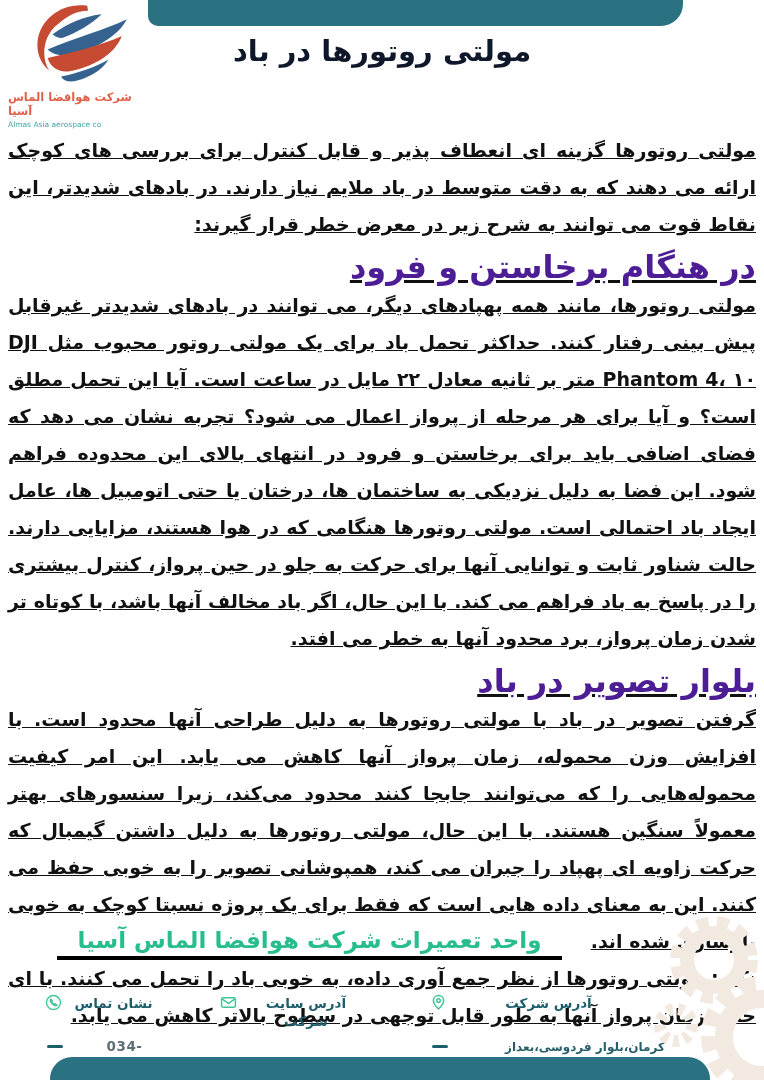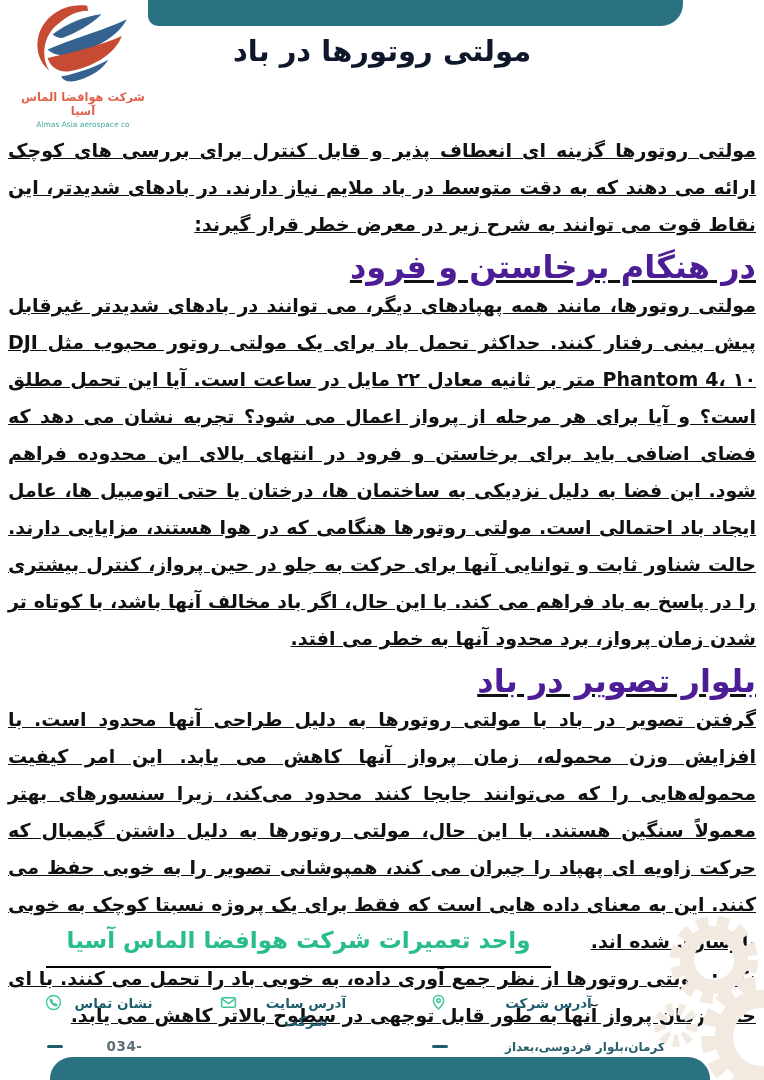--- a/index.html
+++ b/index.html
@@ -8,21 +8,21 @@
     background:#ffffff;overflow:hidden;
     font-family:"DejaVu Sans", sans-serif;
     direction:rtl;
   }
   
   .top-bar{
     position:absolute;top:0;left:148px;width:535px;height:26px;
     background:#2a7282;border-radius:0 0 22px 10px;
   }
   
-  .logo{position:absolute;top:4px;left:8px;width:150px;text-align:center;}
+  .logo{position:absolute;top:4px;left:8px;width:150px;text-align:left;}
   .logo svg{display:block;margin:0 auto;}
   .logo-fa{color:#e2604a;font-weight:bold;font-size:11.5px;line-height:1.2;margin-top:1px;}
   .logo-en{color:#43a8a3;font-size:7.5px;line-height:1.2;margin-top:1px;}
   
   .title{
     position:absolute;top:34px;left:0;right:0;margin:0;
     text-align:center;color:#0f172a;font-size:29px;font-weight:bold;
   }
   
   .article{
@@ -31,22 +31,22 @@
     text-align:justify;
     text-decoration:underline;
   }
   .article p{margin:0;}
   .article h2{
     margin:7px 0 3px 0;font-size:32px;line-height:34px;color:#4c1d95;
     text-align:right;font-weight:bold;
   }
   
   .footer-heading-wrap{
-    position:absolute;top:926px;left:46px;width:505px;
-    text-align:center;border-bottom:2px solid #000000;padding-bottom:10px;
+    position:absolute;top:926px;left:57px;width:505px;
+    text-align:center;border-bottom:4px solid #000000;
   }
   .footer-heading-wrap h3{
     margin:0;color:#29bd8d;font-size:23px;font-weight:bold;line-height:1.3;
   }
   .contacts{
     position:absolute;top:994px;left:45px;right:99px;
     display:flex;justify-content:space-between;direction:rtl;
   }
   .c-col{position:relative;}
   .c-col.address{width:235px;}

